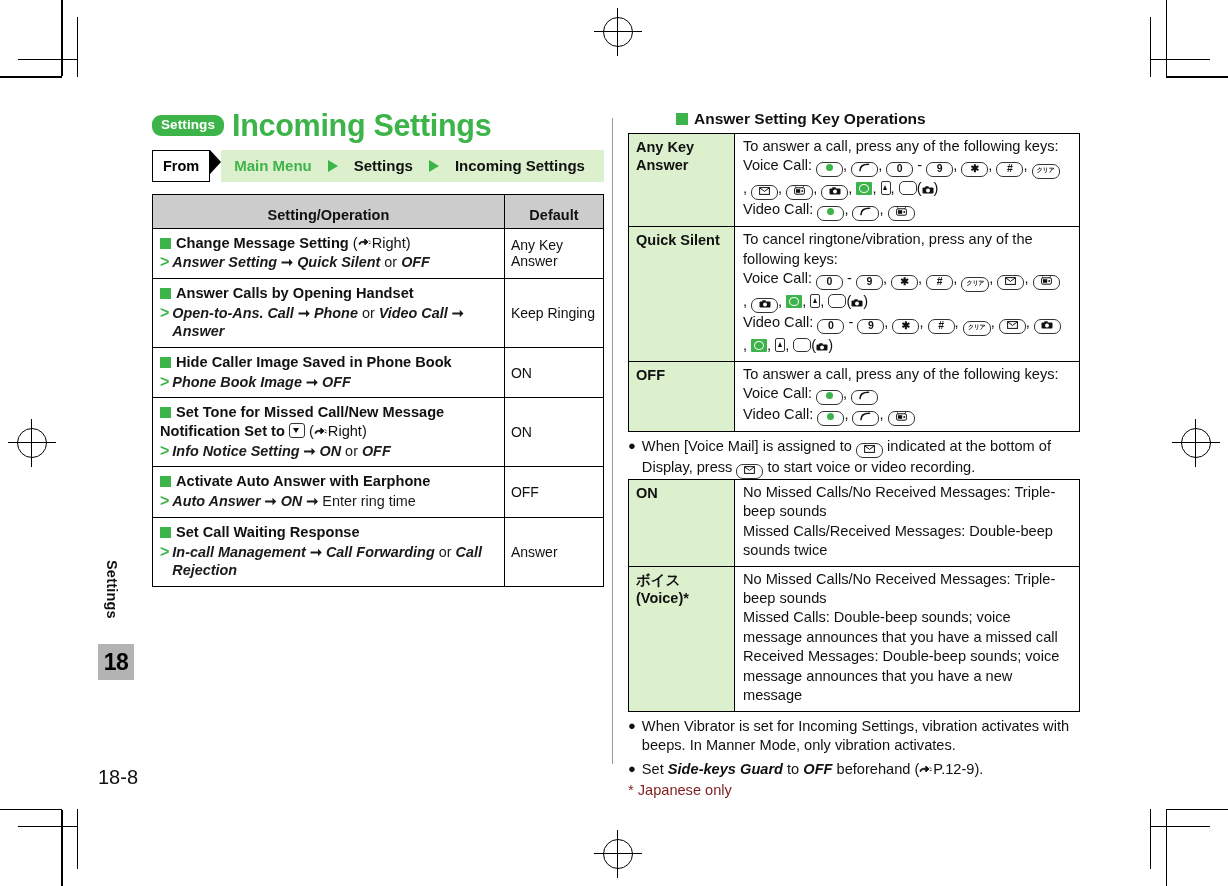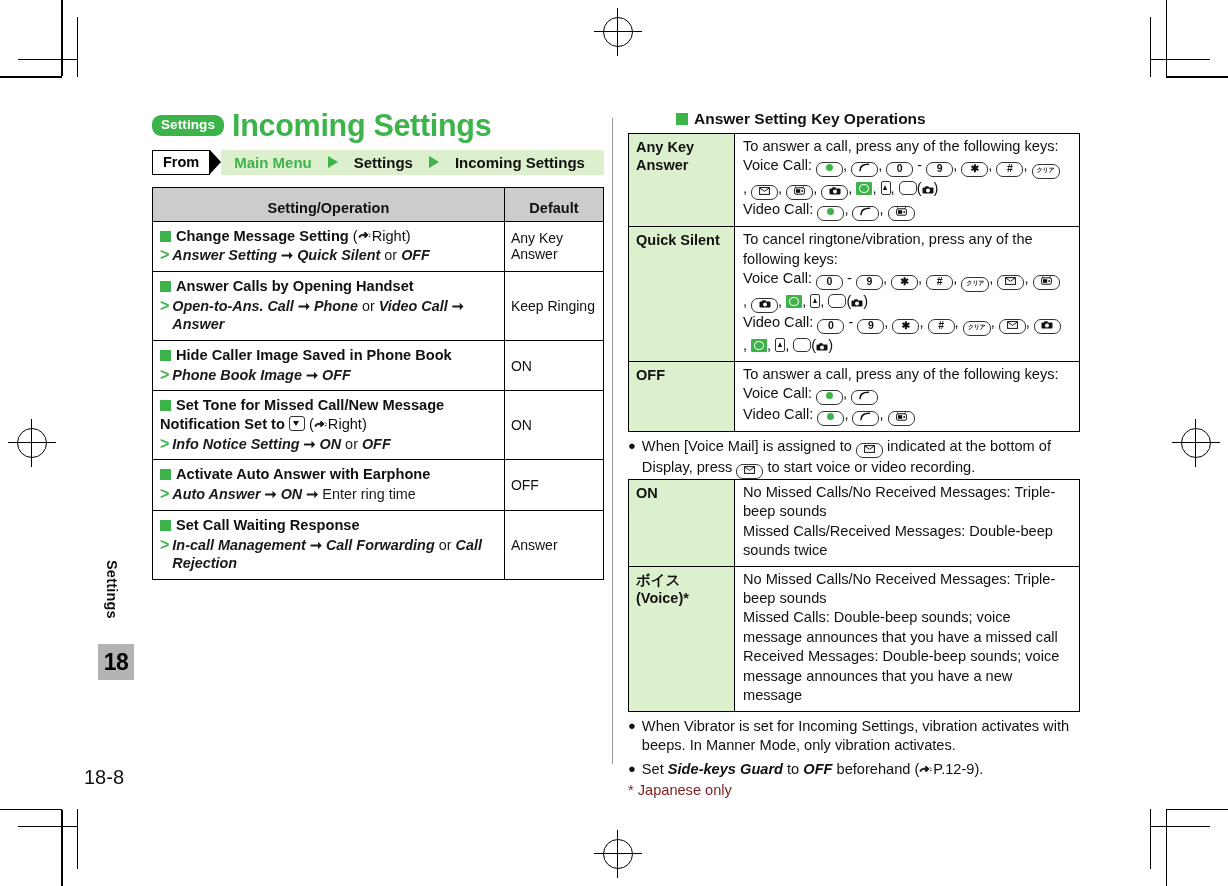--- a/index.html
+++ b/index.html
@@ -26,41 +26,41 @@
     color:#111;line-height:1;
     height:78px;display:block;
     margin-left:6px;
   }
   #tab-number{
     margin-top:6px;width:36px;height:36px;background:#b3b3b3;
     color:#000;font-size:23px;font-weight:bold;
     display:flex;align-items:center;justify-content:center;
     letter-spacing:-.5px;
   }
-  #folio{position:absolute;left:84px;top:766px;font-size:20px;color:#111;letter-spacing:0px;}
+  #folio{position:absolute;left:98px;top:766px;font-size:20px;color:#111;letter-spacing:0px;}
 
   
   #divider{position:absolute;left:612px;top:118px;width:1px;height:646px;background:#9a9a9a;}
 
   
   .col{position:absolute;top:110px;}
   #colL{left:152px;width:452px;}
   #colR{left:628px;width:452px;}
 
   
   #title-row{display:flex;align-items:center;gap:8px;margin-bottom:9px;}
   .chip{
     background:#3cb44a;color:#fff;border-radius:9px;
     font-size:13.5px;font-weight:bold;padding:2px 9px 3px;
     letter-spacing:.1px;line-height:1.15;
   }
   #page-title{color:#3cb44a;font-size:30.5px;font-weight:bold;letter-spacing:-.3px;line-height:1;}
 
   
-  #from-row{display:flex;align-items:stretch;height:25px;margin-bottom:12px;}
+  #from-row{display:flex;align-items:stretch;height:32px;margin-bottom:12px;}
   .from-box{
     border:1.6px solid #000;background:#fff;
     font-size:14.5px;font-weight:bold;color:#000;
     padding:1px 10px 0 10px;display:flex;align-items:center;line-height:1;
   }
   .from-arrow{
     width:0;height:0;border-top:12.5px solid transparent;border-bottom:12.5px solid transparent;
     border-left:11px solid #000;
   }
   .bc{

